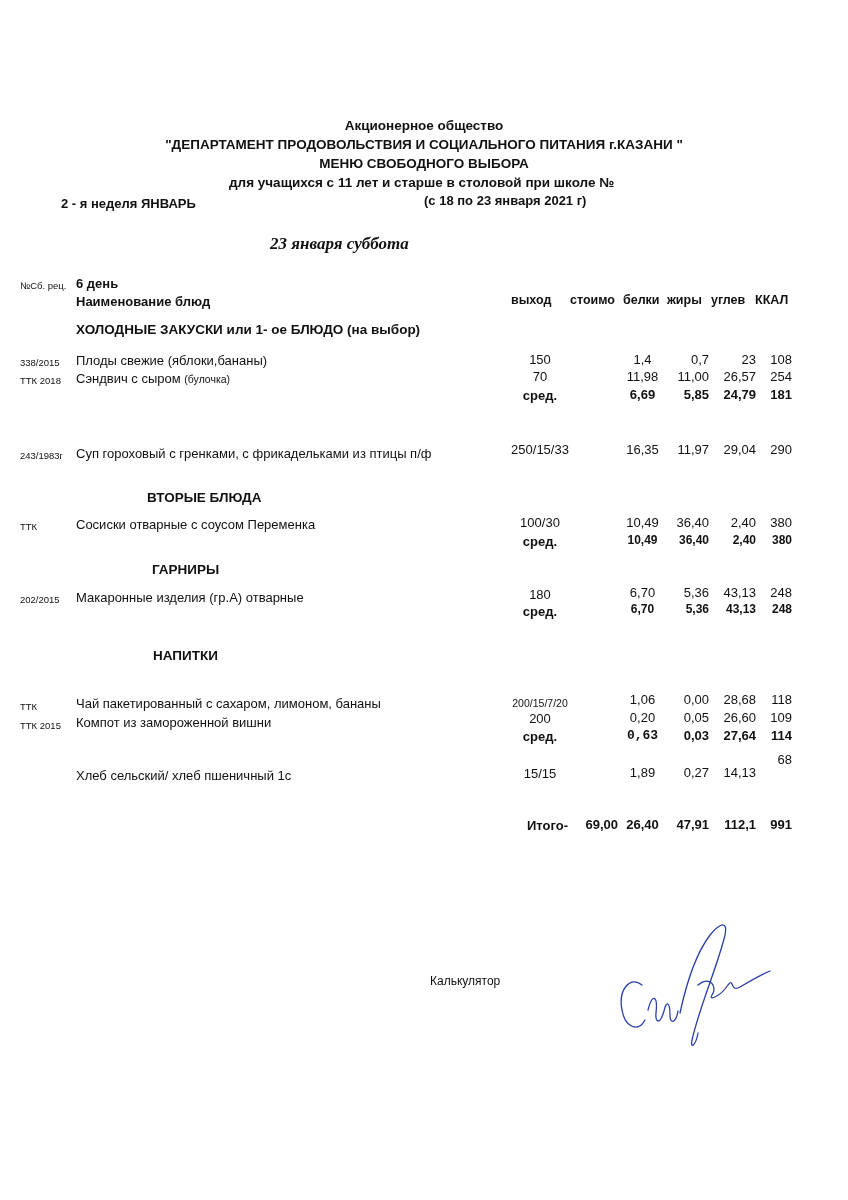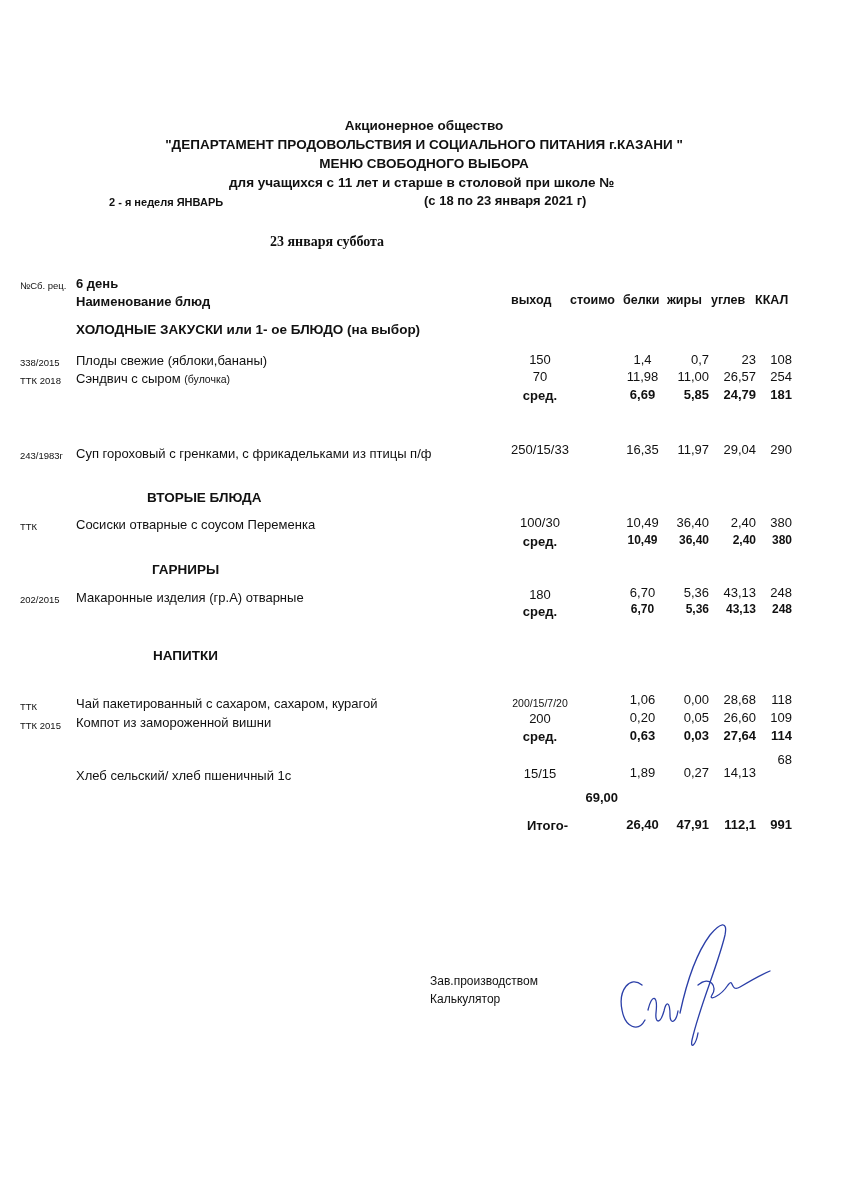--- a/index.html
+++ b/index.html
@@ -12,32 +12,32 @@
     .name .small { font-size: 10.5px; }
     .sect { font-size: 13.5px; font-weight: bold; }
     .num { font-size: 13px; text-align: right; }
     .c-yield { left: 492px; width: 96px; text-align: center; font-size: 13px; }
     .c-price { left: 560px; width: 58px; }
     .c-prot { left: 620px; width: 45px; text-align: center; }
     .c-fat  { left: 665px; width: 44px; }
     .c-carb { left: 709px; width: 47px; }
     .c-kcal { left: 758px; width: 34px; }
     .colhead { font-size: 12.5px; font-weight: bold; }
-    .date-title { font-family: "Liberation Serif", serif; font-weight: bold; font-size: 14px; left: 270px; top: 234px; }
+    .date-title { font-family: "Liberation Serif", serif; font-weight: bold; font-size: 17px; left: 270px; top: 234px; font-style: italic; }
     .sign-lines { left: 430px; font-size: 12px; line-height: 18px; }
     .sig { left: 600px; top: 915px; width: 190px; height: 140px; }
   </style>
 </head>
 <body>
 
 <div class="abs hdr" style="top:118px;">Акционерное  общество</div>
 <div class="abs hdr" style="top:137px;">"ДЕПАРТАМЕНТ  ПРОДОВОЛЬСТВИЯ И СОЦИАЛЬНОГО ПИТАНИЯ г.КАЗАНИ "</div>
 <div class="abs hdr" style="top:156px;">МЕНЮ  СВОБОДНОГО  ВЫБОРА</div>
 <div class="abs b" style="top:175px; left:229px; font-size:13.5px;">для  учащихся с 11 лет и старше  в  столовой при школе   №</div>
-<div class="abs b" style="top:196px; left:61px; font-size:11px;margin-left:48px;">2 - я неделя  ЯНВАРЬ</div>
+<div class="abs b" style="top:196px; left:61px; font-size:13px;">2 - я неделя  ЯНВАРЬ</div>
 <div class="abs b" style="top:193px; left:424px; font-size:13px;">(с 18 по 23 января 2021 г)</div>
 <div class="abs date-title">23 января суббота</div>
 
 <div class="abs" style="top:280px; left:20px; font-size:9.5px;">№Сб. рец.</div>
 <div class="abs b" style="top:276px; left:76px; font-size:13px;">6 день</div>
 <div class="abs b" style="top:294px; left:76px; font-size:13px;">Наименование  блюд</div>
 <div class="abs colhead" style="top:293px; left:511px;">выход</div>
 <div class="abs colhead" style="top:293px; left:570px;">стоимо</div>
 <div class="abs colhead" style="top:293px; left:623px;">белки</div>
 <div class="abs colhead" style="top:293px; left:667px;">жиры</div>
@@ -104,57 +104,56 @@
 
 <div class="abs c-yield b" style="top:604px;">сред.</div>
 <div class="abs num b c-prot" style="top:602px; font-size:12px;">6,70</div>
 <div class="abs num b c-fat" style="top:602px; font-size:12px;">5,36</div>
 <div class="abs num b c-carb" style="top:602px; font-size:12px;">43,13</div>
 <div class="abs num b c-kcal" style="top:602px; font-size:12px;">248</div>
 
 <div class="abs sect" style="top:648px; left:153px;">НАПИТКИ</div>
 
 <div class="abs code" style="top:701px;">ТТК</div>
-<div class="abs name" style="top:696px;">Чай пакетированный с сахаром, сахаром, курагой</div>
+<div class="abs name" style="top:696px;">Чай пакетированный с сахаром, лимоном, бананы</div>
 <div class="abs c-yield" style="top:697px; font-size:10.5px;">200/15/7/20</div>
 <div class="abs num c-prot" style="top:692px;">1,06</div>
 <div class="abs num c-fat" style="top:692px;">0,00</div>
 <div class="abs num c-carb" style="top:692px;">28,68</div>
 <div class="abs num c-kcal" style="top:692px;">118</div>
 
 <div class="abs code" style="top:720px;">ТТК 2015</div>
 <div class="abs name" style="top:715px;">Компот из замороженной вишни</div>
 <div class="abs c-yield" style="top:711px;">200</div>
 <div class="abs num c-prot" style="top:710px;">0,20</div>
 <div class="abs num c-fat" style="top:710px;">0,05</div>
 <div class="abs num c-carb" style="top:710px;">26,60</div>
 <div class="abs num c-kcal" style="top:710px;">109</div>
 
 <div class="abs c-yield b" style="top:729px;">сред.</div>
-<div class="abs num b c-prot" style="top:728px;">0,63</div>
+<div class="abs num b c-prot" style="top:728px;font-family:Liberation Mono, monospace;">0,63</div>
 <div class="abs num b c-fat" style="top:728px;">0,03</div>
 <div class="abs num b c-carb" style="top:728px;">27,64</div>
 <div class="abs num b c-kcal" style="top:728px;">114</div>
 
 <div class="abs name" style="top:768px;">Хлеб сельский/ хлеб пшеничный 1с</div>
 <div class="abs c-yield" style="top:766px;">15/15</div>
 <div class="abs num c-prot" style="top:765px;">1,89</div>
 <div class="abs num c-fat" style="top:765px;">0,27</div>
 <div class="abs num c-carb" style="top:765px;">14,13</div>
 <div class="abs num c-kcal" style="top:752px;">68</div>
 
 <div class="abs b" style="top:818px; left:527px; font-size:13px;">Итого-</div>
-<div class="abs num b c-price" style="top:790px;">69,00</div>
+<div class="abs num b c-price" style="top:817px;">69,00</div>
 <div class="abs num b c-prot" style="top:817px;">26,40</div>
 <div class="abs num b c-fat" style="top:817px;">47,91</div>
 <div class="abs num b c-carb" style="top:817px;">112,1</div>
 <div class="abs num b c-kcal" style="top:817px;">991</div>
 
 <div class="abs sign-lines" style="top:972px;">
-  <div>Зав.производством</div>
   <div>Калькулятор</div>
 </div>
 
 <svg class="abs sig" viewBox="0 0 190 140">
   <g fill="none" stroke="#2b3fa8" stroke-width="1.3" stroke-linecap="round" stroke-linejoin="round">
     <path d="M42 70 C30 60, 18 75, 22 95 C25 112, 38 118, 45 105"></path>
     <path d="M48 95 C52 78, 58 80, 56 98 C55 108, 60 110, 64 96 C66 86, 70 86, 70 100 C70 110, 76 108, 78 96"></path>
     <path d="M80 98 C86 70, 95 40, 110 20 C120 8, 128 5, 125 20 C118 50, 100 90, 92 125 C90 135, 96 130, 98 118"></path>
     <path d="M98 70 C110 60, 118 72, 112 80 C108 86, 120 82, 128 70 C134 62, 130 78, 140 72 C150 66, 160 60, 170 56"></path>
   </g>

